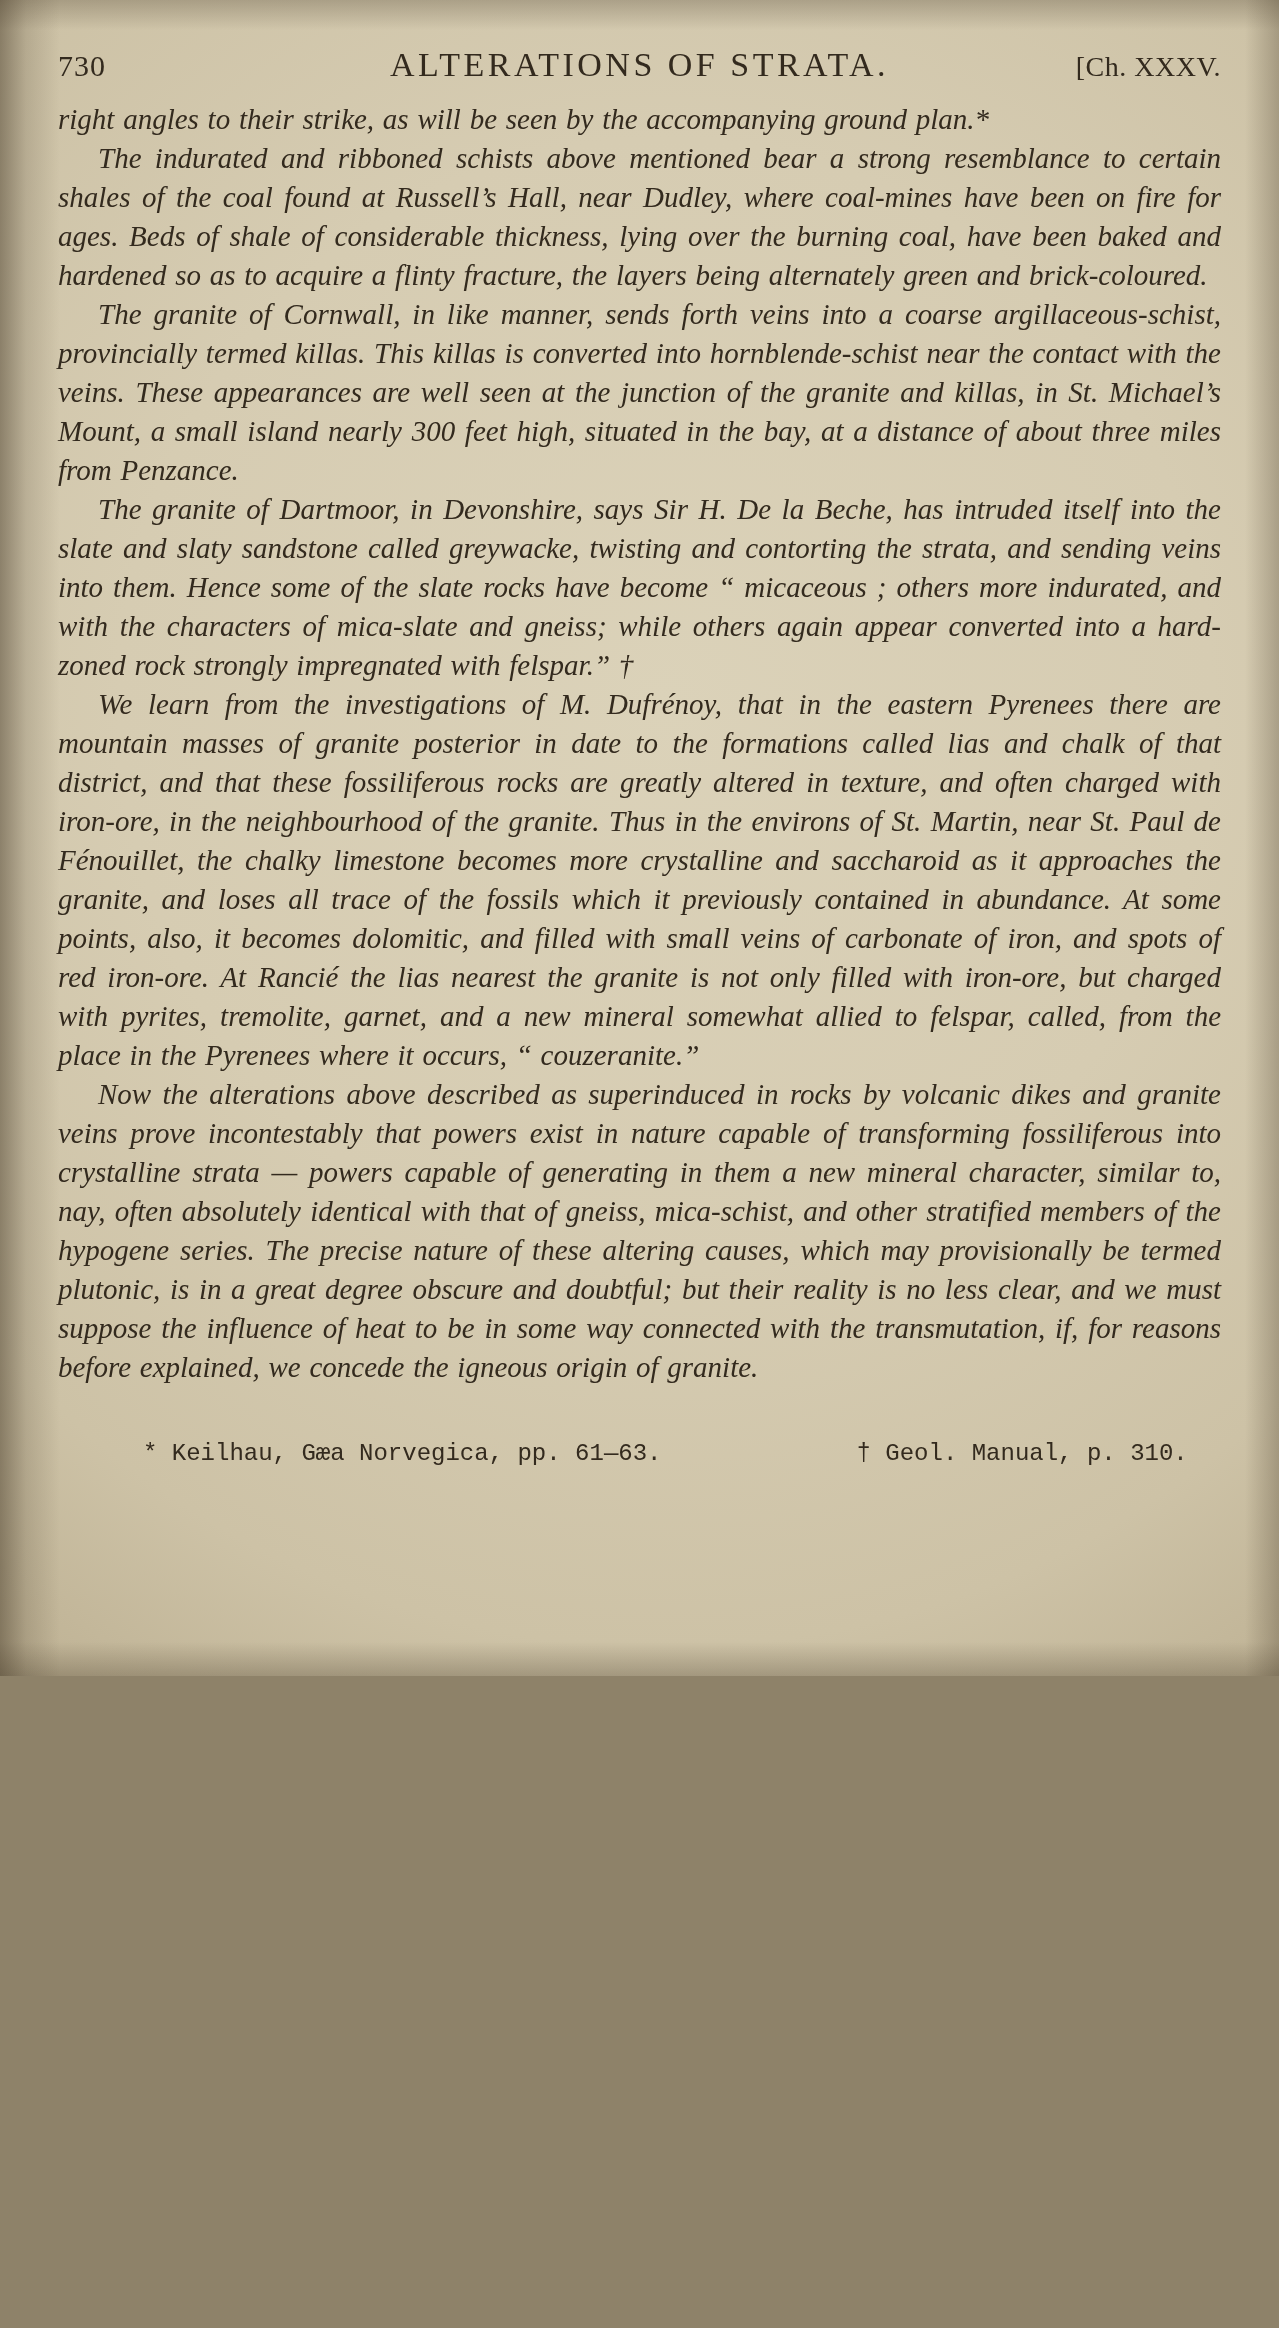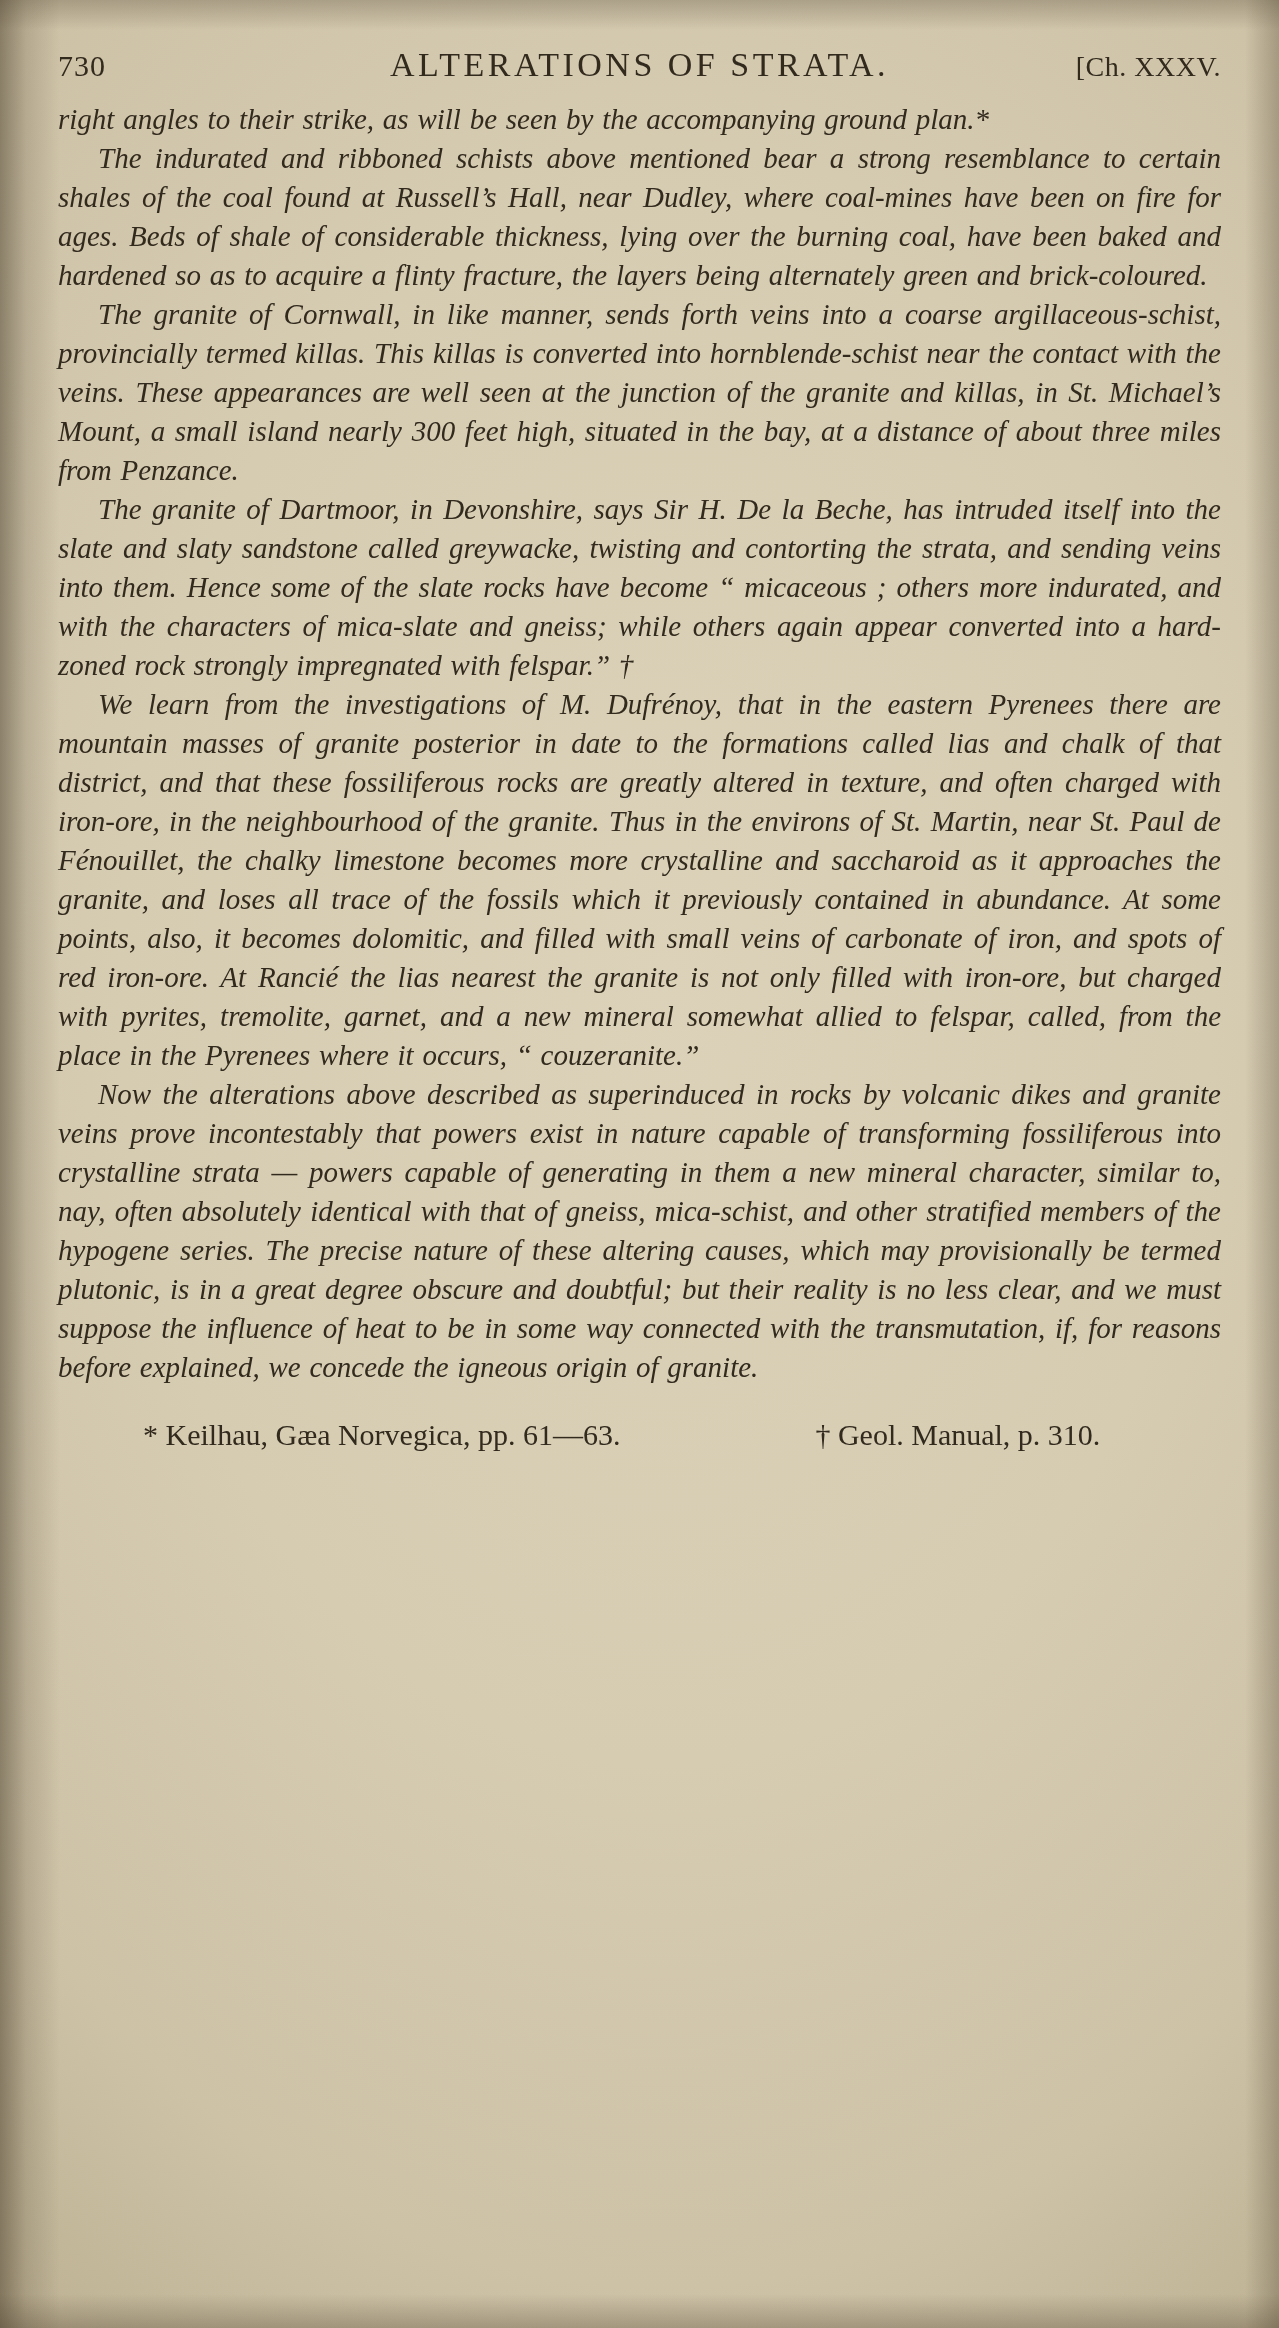--- a/index.html
+++ b/index.html
@@ -1,21 +1,21 @@
 <!DOCTYPE html>
 <html><head>
 <meta charset="utf-8">
 <title>Book Page Scan</title>
 <style>
   html, body { margin: 0; padding: 0; background: #8e8269; }
 
   .scan {
     position: relative;
     width: 1279px;
-    height: 2328px;
+    height: 1676px;
     overflow: hidden;
     font-family: "Liberation Serif", "DejaVu Serif", serif;
     color: #332a1e;
     background:
       linear-gradient(to right, rgba(70,58,40,0.50) 0px, rgba(70,58,40,0.18) 26px, rgba(70,58,40,0) 60px),
       linear-gradient(to left,  rgba(70,58,40,0.30) 0px, rgba(70,58,40,0) 34px),
       linear-gradient(to bottom, rgba(70,58,40,0.28) 0px, rgba(70,58,40,0) 30px),
       linear-gradient(to top,    rgba(70,58,40,0.30) 0px, rgba(70,58,40,0) 34px),
       radial-gradient(ellipse 95% 75% at 52% 42%, #dbd2b9 0%, #d6ccb2 45%, #cdc2a6 75%, #b9ac8e 100%);
   }
@@ -57,23 +57,24 @@
     font-style: italic;
   }
   .body-text p {
     margin: 0;
     text-indent: 40px;
   }
   .body-text p.noindent { text-indent: 0; }
 
   .footnotes {
     display: flex;
-    margin-top: 32px;
-    font-size: 30px;
+    margin-top: 51px;
+    font-size: 24px;
     line-height: 32px;
+    font-family: Liberation Mono, monospace;
   }
   .footnotes .fn-left  { margin-left: 85px; }
   .footnotes .fn-right { margin-left: 195px; }
 </style>
 </head>
 <body>
 
 <div class="scan">
   <div class="page-inner">
 

